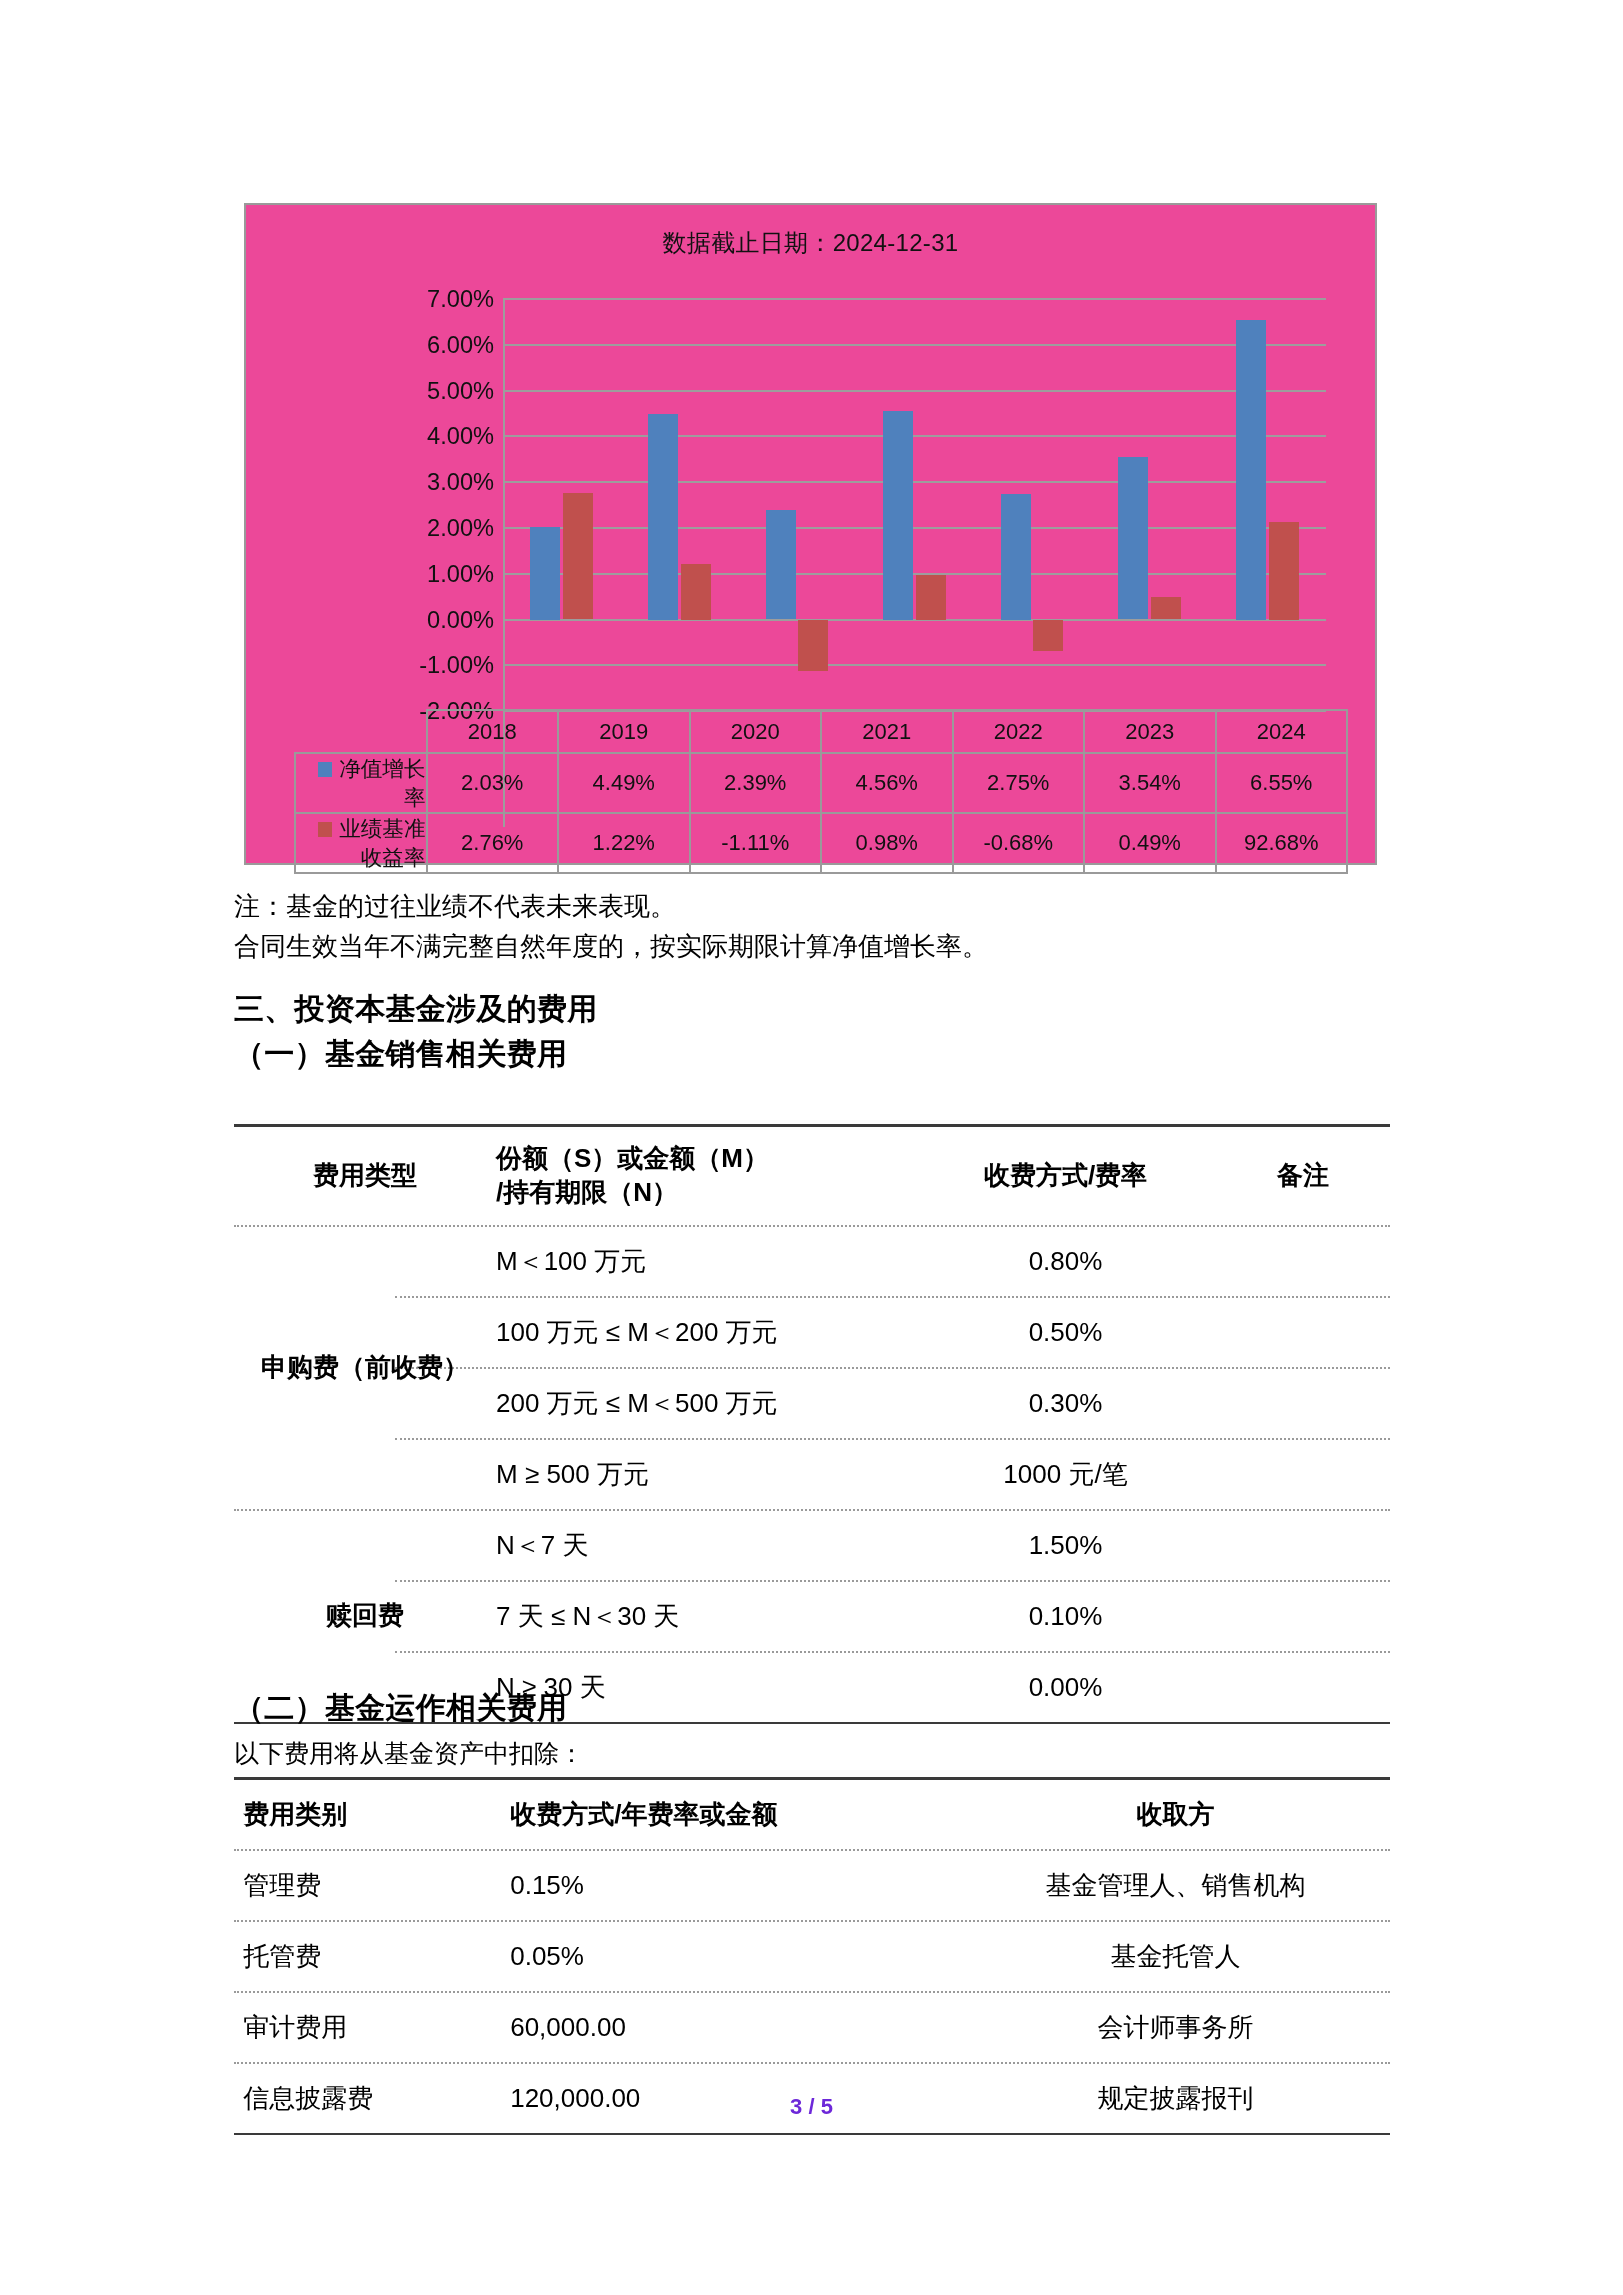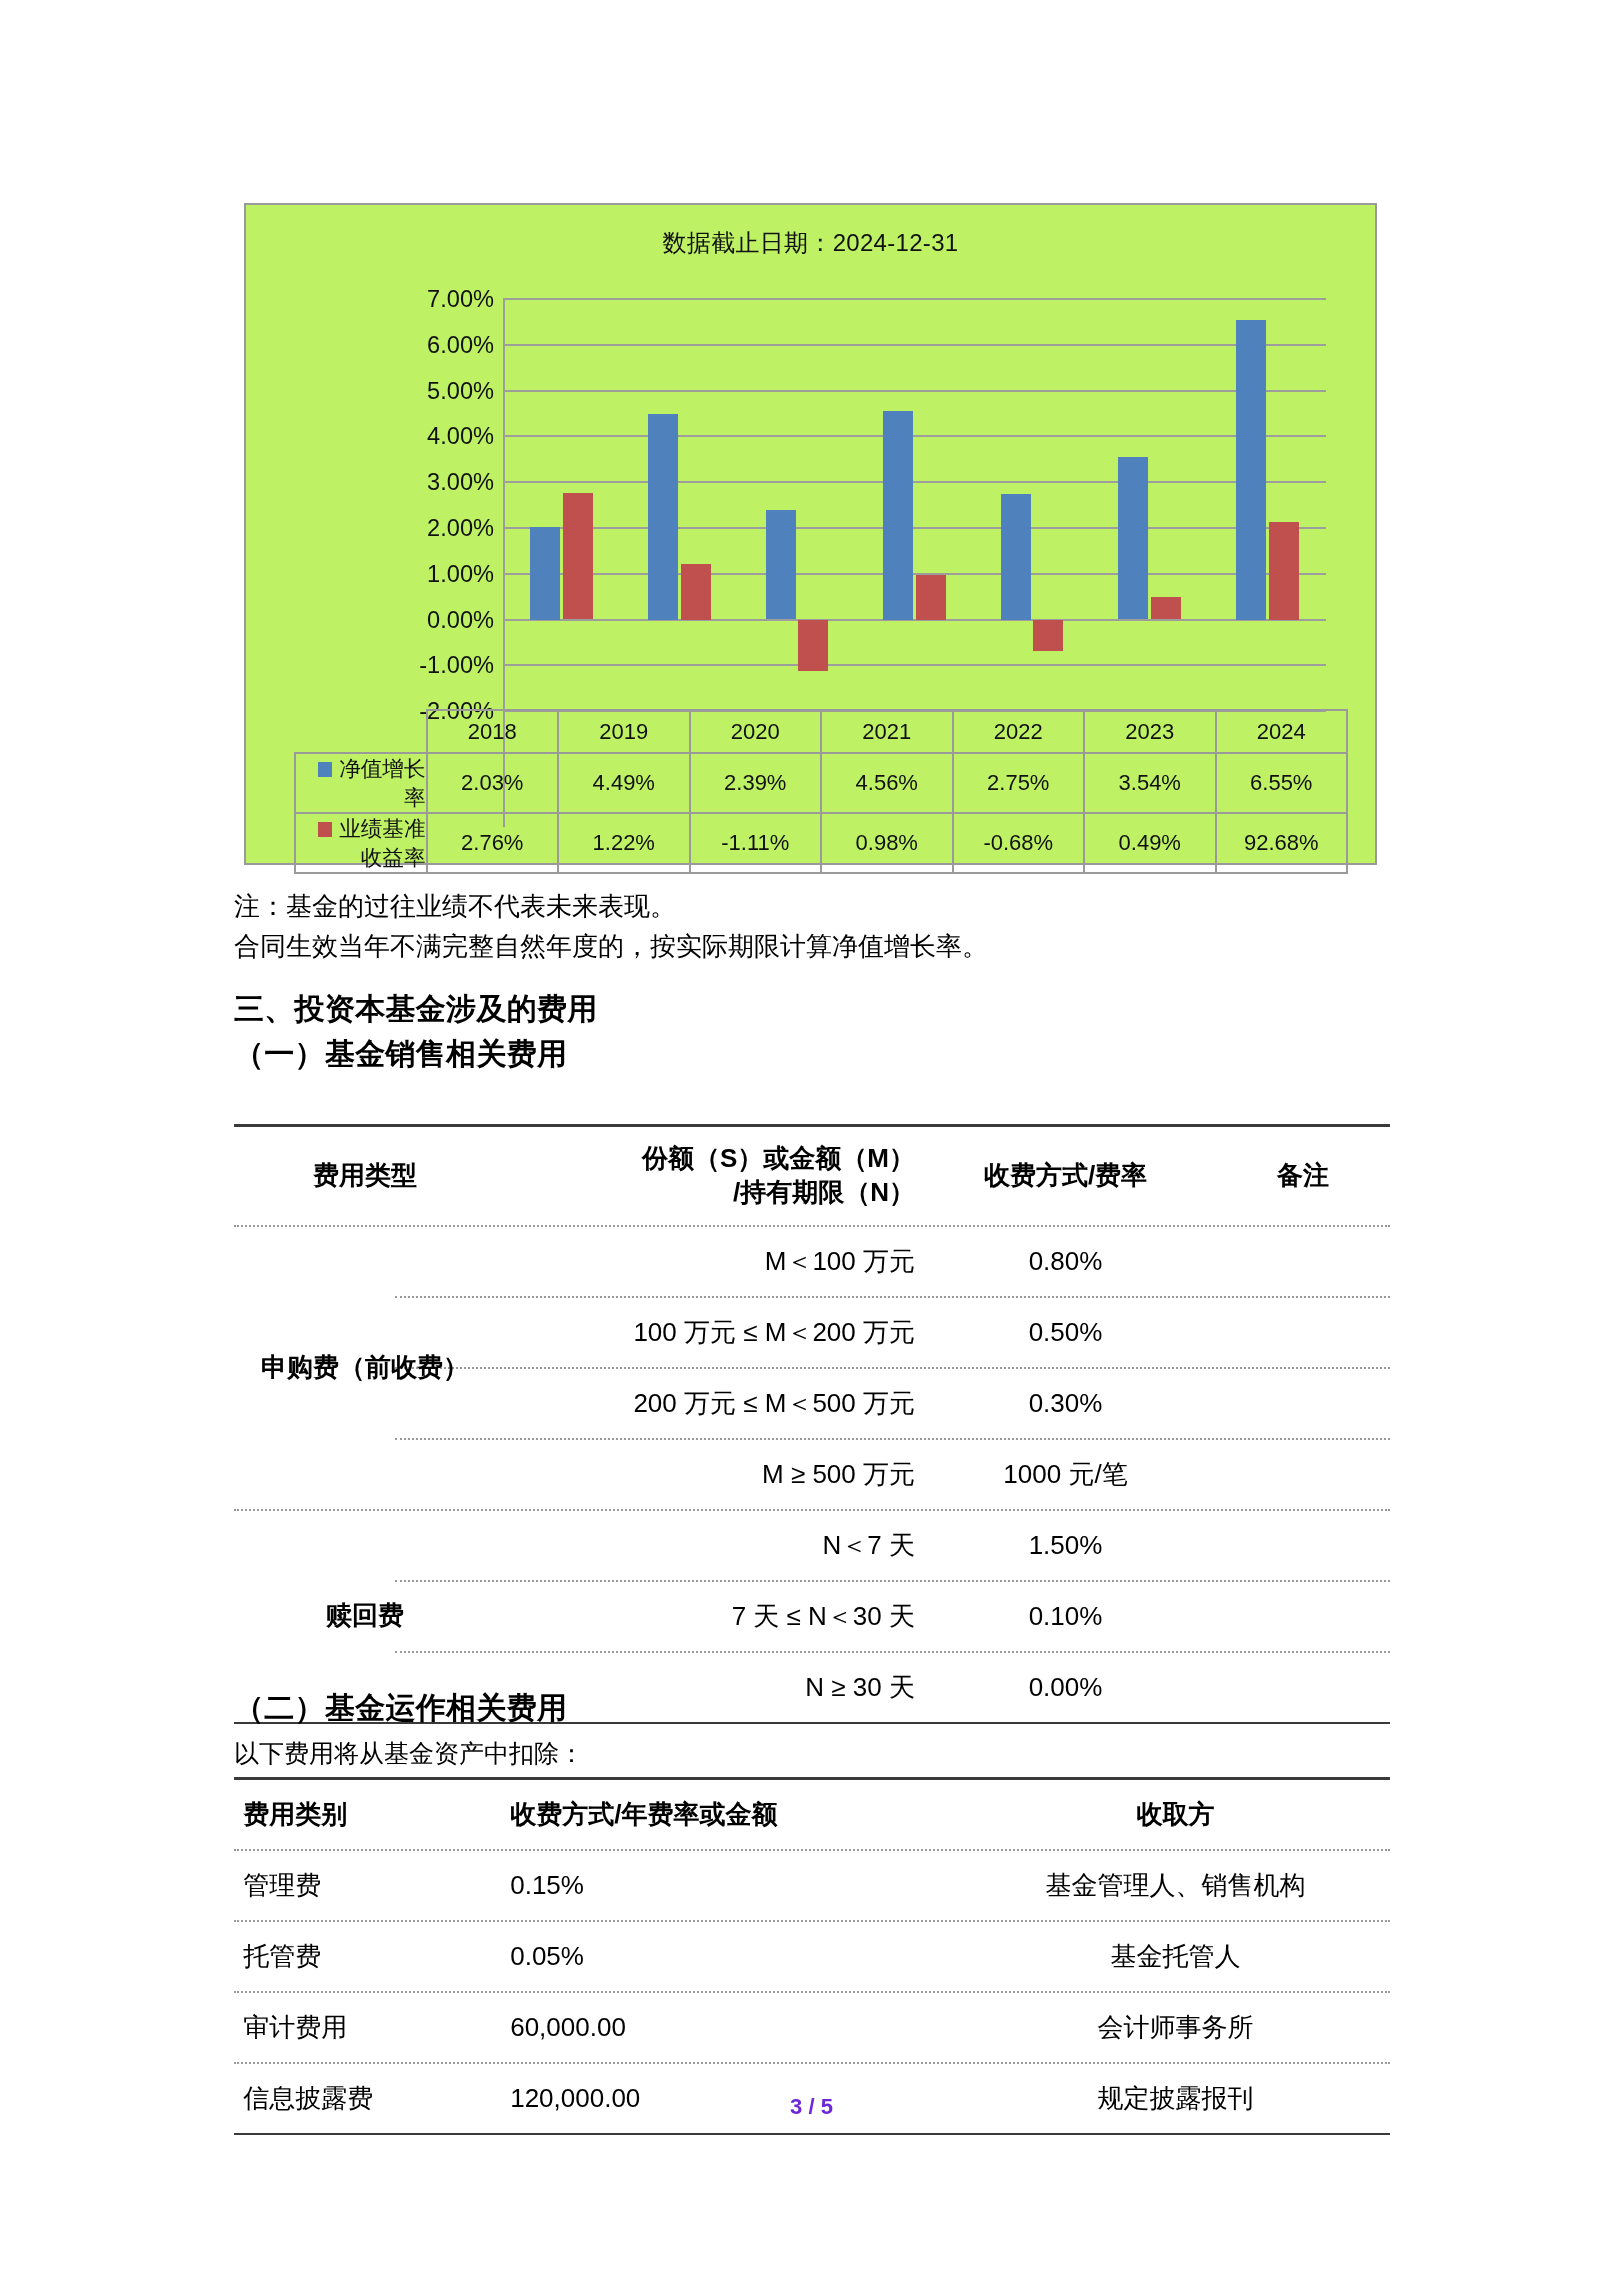--- a/index.html
+++ b/index.html
@@ -8,21 +8,21 @@
     width:1623px;height:2295px;position:relative;
     font-family:"Liberation Sans","DejaVu Sans",sans-serif;
     color:#000000;
     -webkit-font-smoothing:antialiased;
   }
   .page{position:absolute;inset:0;width:1623px;height:2295px;overflow:hidden;}
 
   
   .chart-box{
     position:absolute;left:244px;top:203px;width:1133px;height:662px;
-    border:2px solid #9a9a9a;background:#bef264;box-sizing:border-box;
+    border:2px solid #9a9a9a;background:#ec4899;box-sizing:border-box;
   }
   .chart-title{
     position:absolute;left:0;top:22px;width:100%;text-align:center;
     font-size:24px;letter-spacing:0.3px;color:#111;
   }
   
   .plot{
     position:absolute;left:257px;top:94px;width:823px;height:528px;
   }
   .gridline{position:absolute;left:0;width:100%;height:2px;background:#9d9d9d;}
@@ -72,21 +72,21 @@
   .ftable{position:absolute;left:234px;width:1156px;}
   .rule-solid{height:2.6px;background:#3a3a3a;width:100%;}
   .rule-dotted{
     height:0;border-top:2.6px dotted #9a9a9a;width:100%;
   }
   .rule-dotted.indent{
     width:995px;margin-left:161px;
   }
   .frow{position:relative;display:flex;align-items:center;}
   .c-type{width:262px;text-align:center;font-weight:bold;font-size:26px;}
-  .c-cond{width:419px;text-align:right;font-size:26px;}
+  .c-cond{width:419px;text-align:left;font-size:26px;}
   .c-rate{width:301px;text-align:center;font-size:26px;}
   .c-note{width:174px;text-align:center;font-weight:bold;font-size:26px;}
   .hdr .c-type,.hdr .c-cond,.hdr .c-rate,.hdr .c-note{font-weight:bold;}
   .c-cond.two-line{line-height:1.30;}
   .rowspan-label{
     position:absolute;left:0;width:262px;text-align:center;
     font-weight:bold;font-size:26px;
   }
 
   

